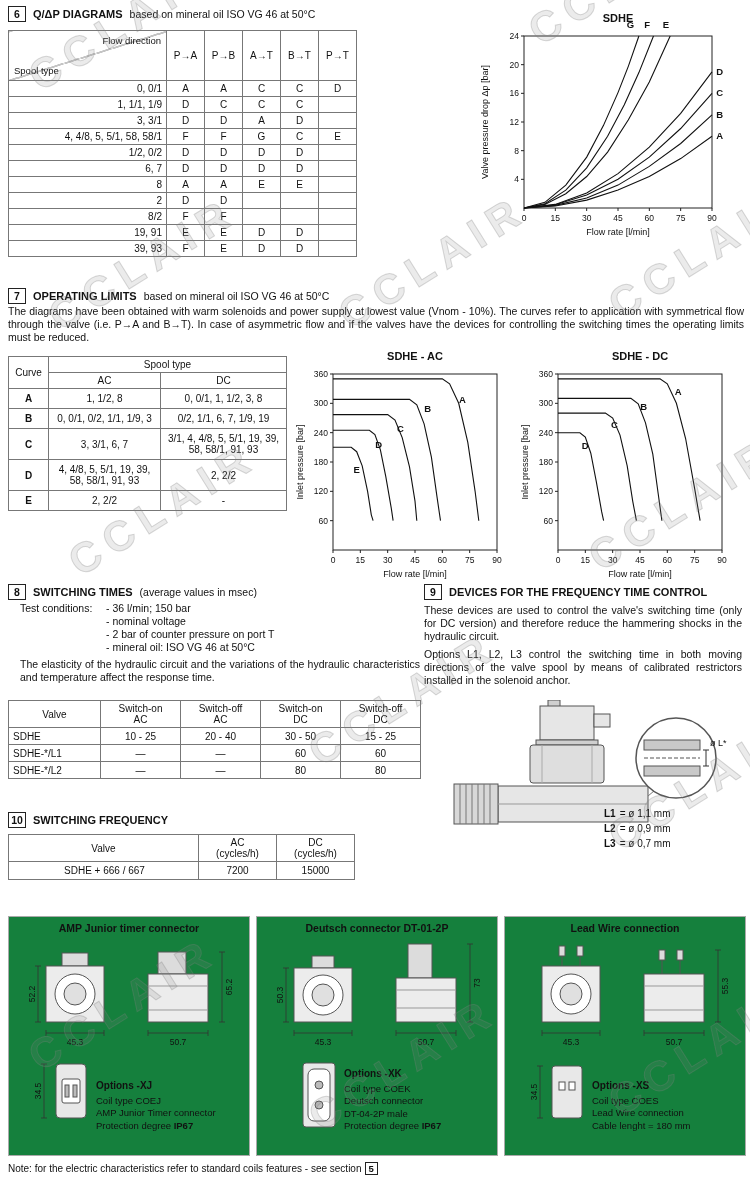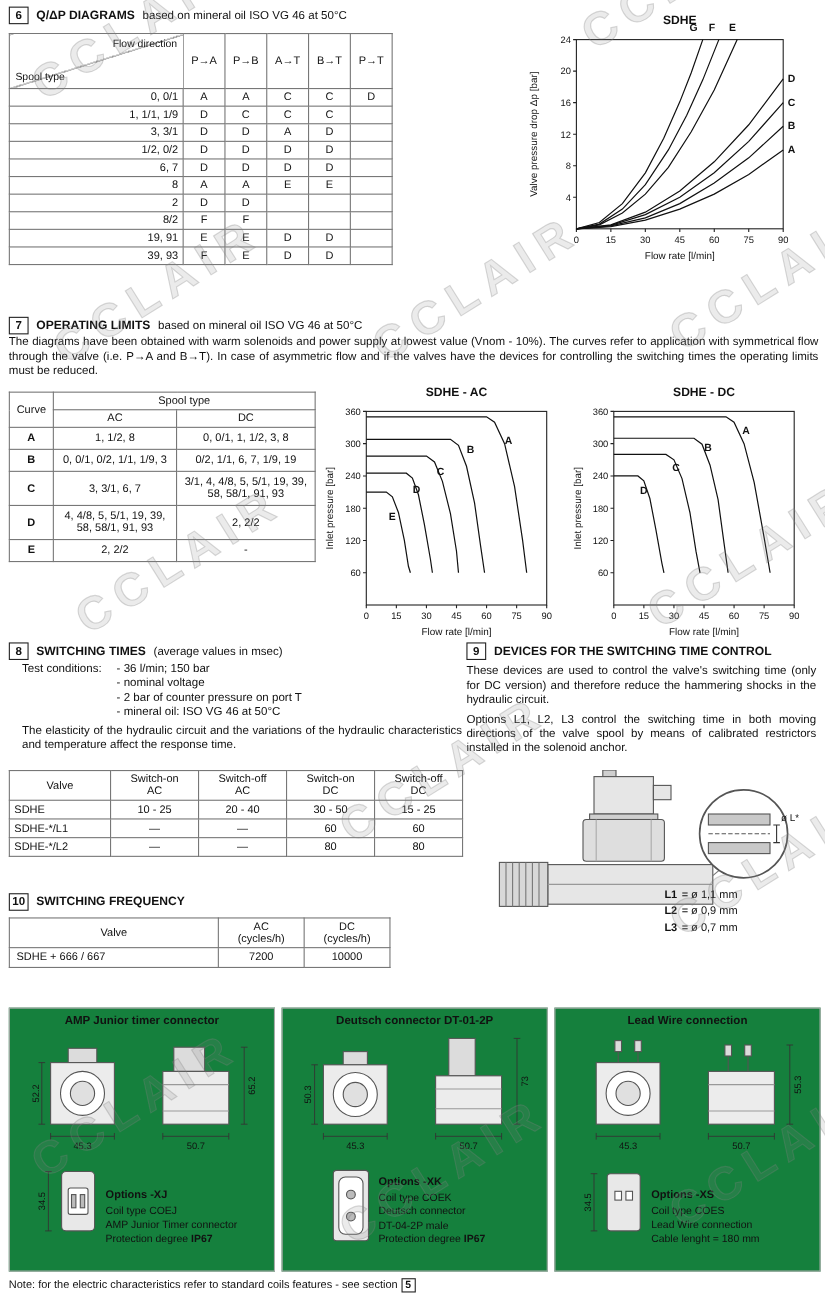--- a/index.html
+++ b/index.html
@@ -33,21 +33,21 @@
   .tbl7 td.c2{width:126px}
   .tbl7 thead td{padding:2px 3px}
   
   .tbl8 thead td{white-space:pre-line;width:80px;padding:2px 3px}
   .tbl8 thead td.h0{width:92px}
   .tbl8 td.c0{text-align:left;width:92px}
   .tbl8 tbody td{height:17px}
   
   .tbl10 thead td{white-space:pre-line;width:78px;padding:2px 3px}
   .tbl10 thead td.h0{width:190px}
-  .tbl10 td.c0{text-align:left;width:190px;padding-left:6px}
+  .tbl10 td.c0{text-align:center;width:190px;padding-left:6px}
   .tbl10 tbody td{height:18px}
   
   .conds{display:flex;font-size:10.5px;line-height:13px}
   .conds .lbl{width:86px;flex:0 0 auto}
   
   .lopt{font-size:10px;line-height:15px}
   .lopt b{margin-right:4px}
   
   .panels{display:flex;gap:6px}
   .panel{width:242px;height:240px;border:1px solid #aaa;background:#15803d;padding:3px 17px}
@@ -116,20 +116,28 @@
           <td class="c4">C</td>
           <td class="c5"></td>
         </tr>
         <tr>
           <td class="c0">3, 3/1</td>
           <td class="c1">D</td>
           <td class="c2">D</td>
           <td class="c3">A</td>
           <td class="c4">D</td>
           <td class="c5"></td>
+        </tr>
+        <tr>
+          <td class="c0">4, 4/8, 5, 5/1, 58, 58/1</td>
+          <td class="c1">F</td>
+          <td class="c2">F</td>
+          <td class="c3">G</td>
+          <td class="c4">C</td>
+          <td class="c5">E</td>
         </tr>
         <tr>
           <td class="c0">1/2, 0/2</td>
           <td class="c1">D</td>
           <td class="c2">D</td>
           <td class="c3">D</td>
           <td class="c4">D</td>
           <td class="c5"></td>
         </tr>
         <tr>
@@ -430,28 +438,28 @@
         <td>AC
 (cycles/h)</td>
         <td>DC
 (cycles/h)</td>
       </tr>
     </thead>
     <tbody>
         <tr>
           <td class="c0">SDHE  +  666 / 667</td>
           <td class="c1">7200</td>
-          <td class="c2">10000</td>
+          <td class="c2">15000</td>
         </tr>
       </tbody>
   </table>
 
   <div class="sec-header abs" style="left:424px;top:584px">
     <span class="sec-num">9</span>
-    <span class="sec-title">DEVICES FOR THE SWITCHING TIME CONTROL</span>
+    <span class="sec-title">DEVICES FOR THE FREQUENCY TIME CONTROL</span>
   </div>
 
   <div class="para abs" style="left:424px;top:604px;width:318px">These devices are used to control the valve's switching time (only for DC version) and therefore reduce the hammering shocks in the hydraulic circuit.</div>
   <div class="para abs" style="left:424px;top:648px;width:318px">Options L1, L2, L3 control the switching time in both moving directions of the valve spool by means of calibrated restrictors installed in the solenoid anchor.</div>
 
   <svg class="abs" style="left:438px;top:700px" width="300" height="152">
     <g fill="#e6e6e6" stroke="#555">
       <rect x="110" y="0" width="12" height="7" fill="#cfcfcf"></rect>
       <rect x="102" y="6" width="54" height="34"></rect>
       <rect x="156" y="14" width="16" height="13"></rect>

